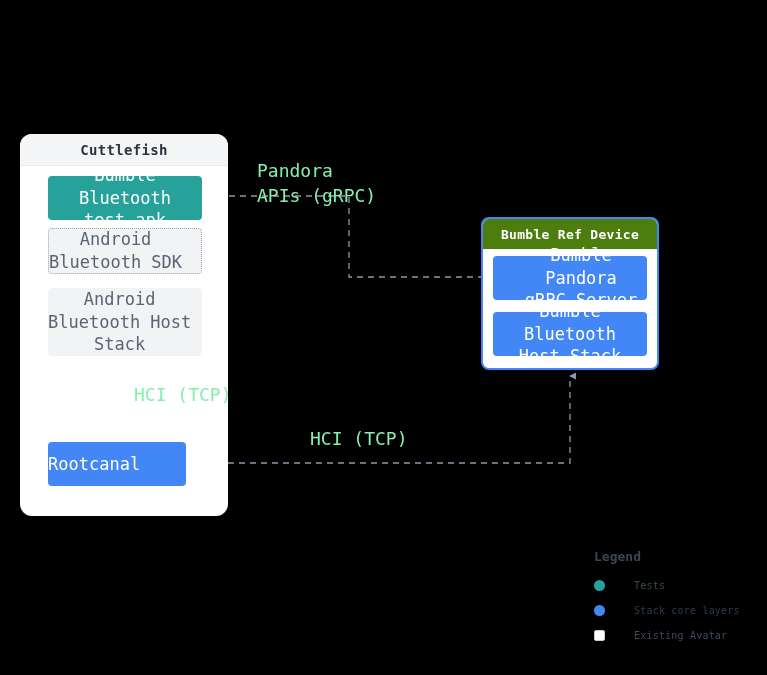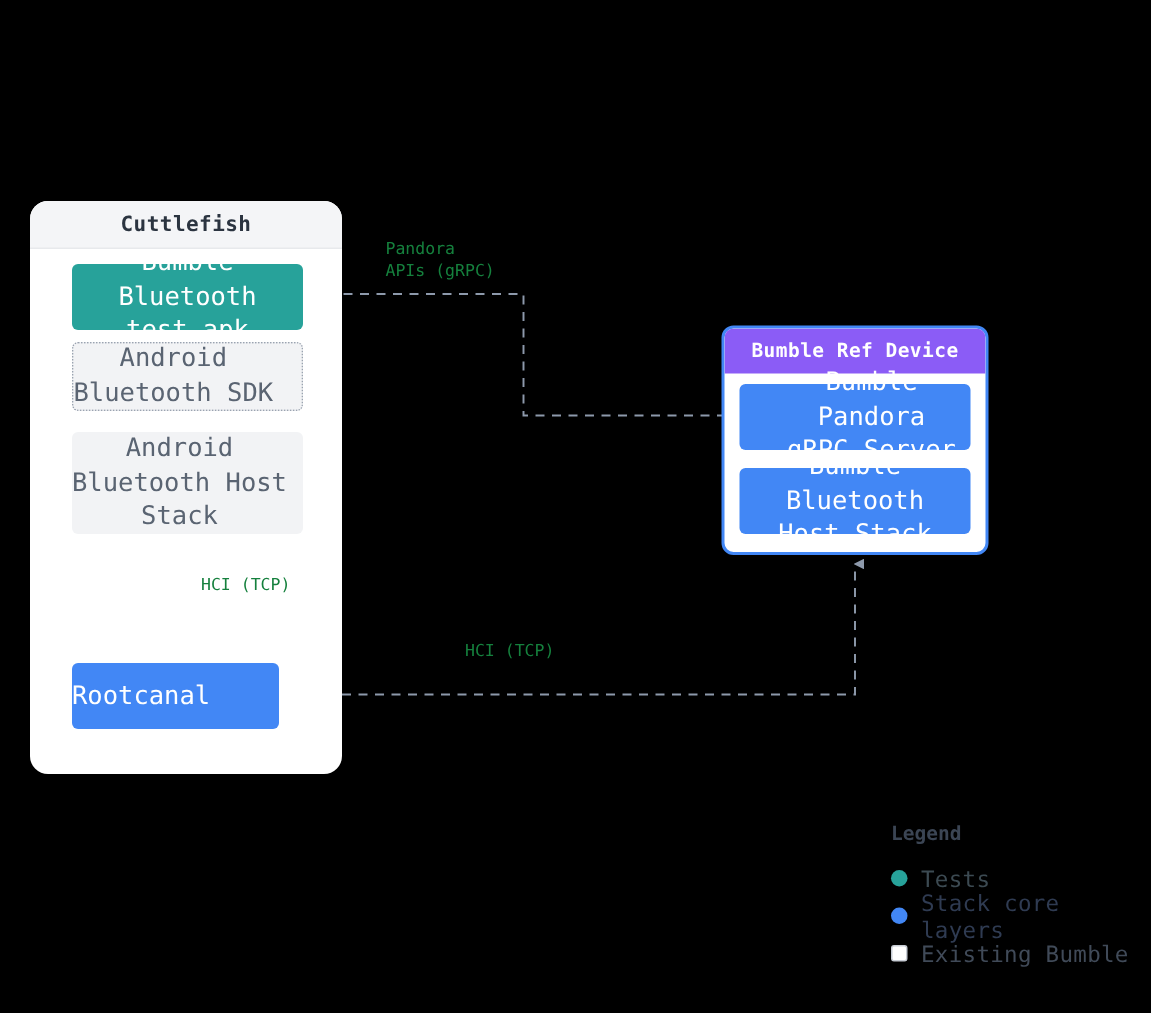--- a/index.html
+++ b/index.html
@@ -101,39 +101,39 @@
     border: 2px solid #4287f5;
     border-radius: 8px;
     box-sizing: border-box;
     overflow: hidden;
   }
   #bumble-header {
     position: absolute;
     left: 0; top: 0;
     width: 100%;
     height: 30px;
-    background: #8b5cf6;
+    background: #4d7c0f;
     display: flex;
     align-items: center;
     justify-content: center;
   }
   #bumble-header .title {
     font-size: 13px;
     font-weight: bold;
     color: #ffffff;
     letter-spacing: 0.3px;
   }
   #node-pandora-server { left: 493px; top: 256px; width: 154px; height: 44px; padding-left: 22px; }
   #node-bumble-stack   { left: 493px; top: 312px; width: 154px; height: 44px; }
 
   
   .edge-label {
     position: absolute;
-    color: #15803d;
-    font-size: 11px;
+    color: #86efac;
+    font-size: 18px;
     line-height: 1.4;
     white-space: pre-line;
   }
   #label-pandora { left: 257px; top: 158px; }
   #label-hci-inner { left: 134px; top: 382px; }
   #label-hci-outer { left: 310px; top: 426px; }
 
   
   #legend {
     position: absolute;
@@ -158,23 +158,24 @@
     border-radius: 50%;
     margin-right: 9px;
     flex: 0 0 auto;
   }
   .legend-swatch.square {
     border-radius: 2px;
     border: 1px solid #c7ccd4;
     box-sizing: border-box;
   }
   .legend-label {
-    font-size: 15px;
+    font-size: 10px;
     color: #39434f;
     letter-spacing: 0.2px;
+    margin-left: 20px;
   }
   .legend-row:nth-child(2) .legend-label { color: #3c4a52; }
   .legend-row:nth-child(3) .legend-label { color: #2f3b52; }
   .legend-row:nth-child(4) .legend-label { color: #404a58; }
 
   #edges { position: absolute; left: 0; top: 0; }
 </style>
 </head>
 <body>
 
@@ -266,17 +267,17 @@
       <span class="legend-label">Tests</span>
     </div>
 
     <div class="legend-row">
       <span class="legend-swatch" style="background:#4287f5;"></span>
       <span class="legend-label">Stack core layers</span>
     </div>
 
     <div class="legend-row">
       <span class="legend-swatch square" style="background:#ffffff;"></span>
-      <span class="legend-label">Existing Bumble</span>
+      <span class="legend-label">Existing Avatar</span>
     </div>
   </div>
 
 </div>
 
 </body></html>

